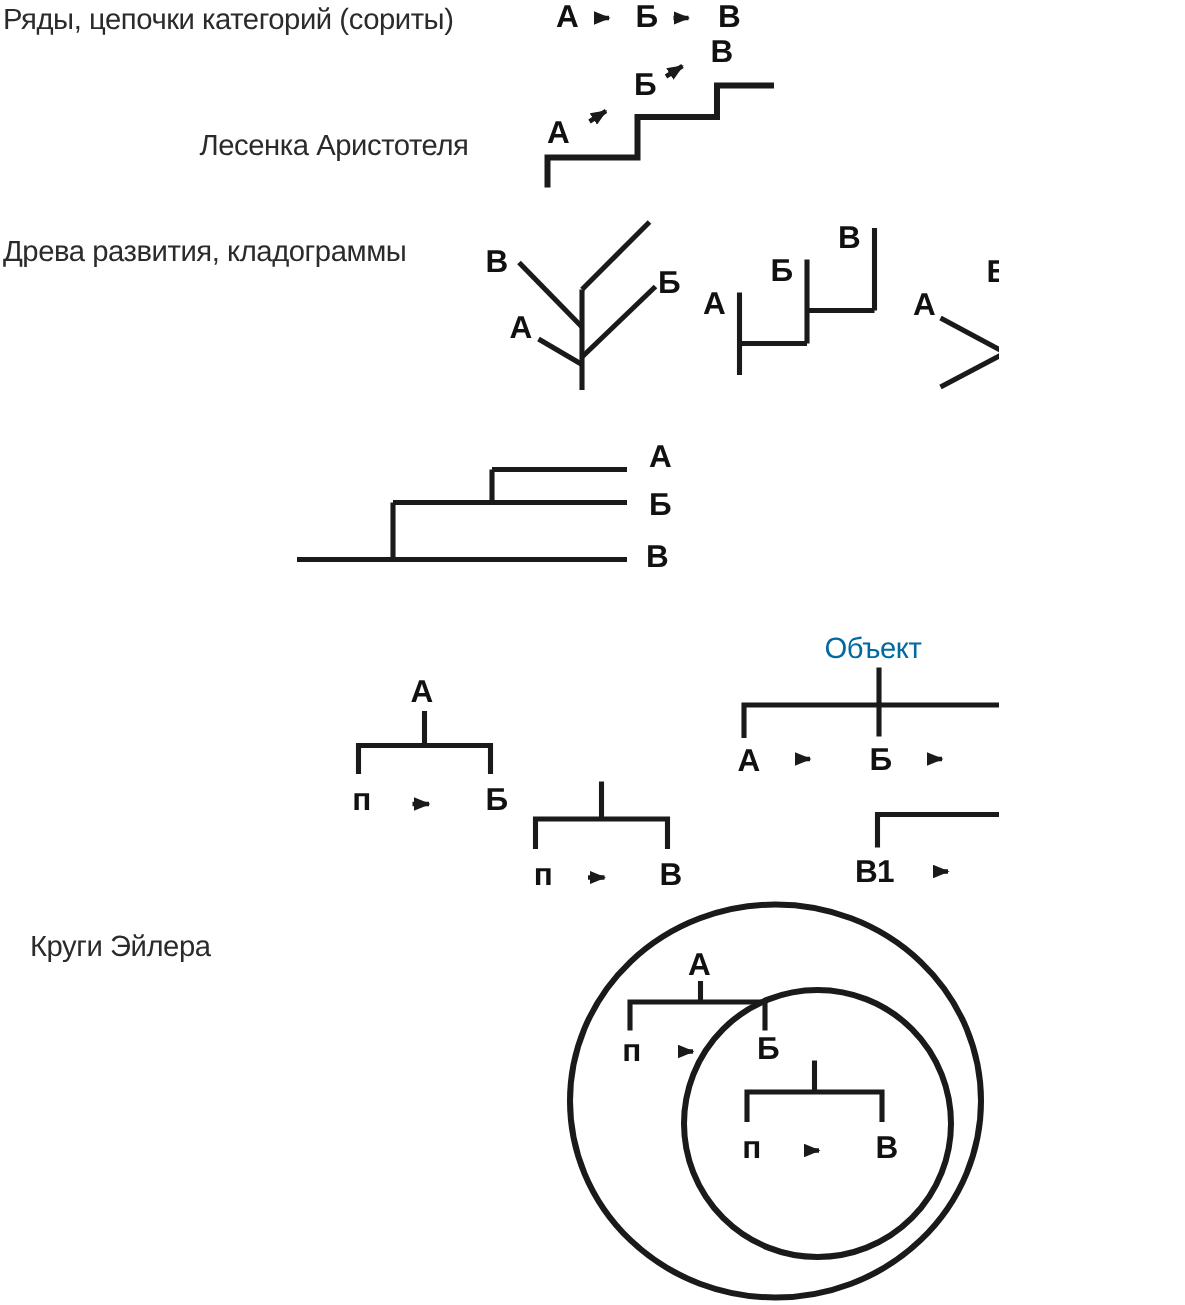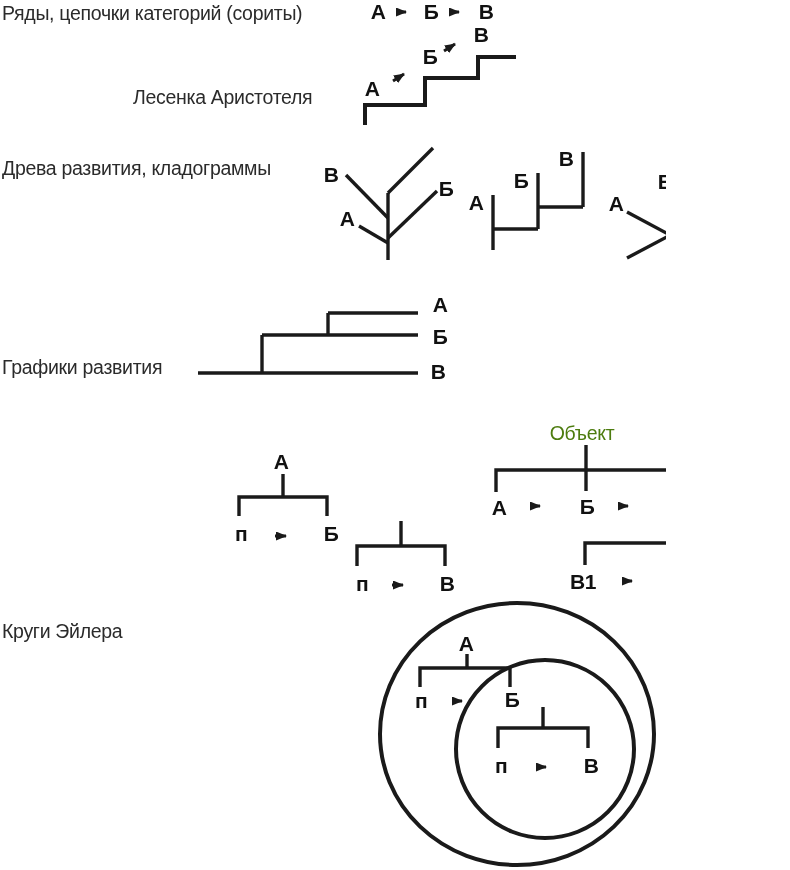--- a/index.html
+++ b/index.html
@@ -10,21 +10,21 @@
   .art { position:absolute; left:0; top:0; width:790px; height:870px; }
   .lbl {
     position:absolute; font-size:19.5px; line-height:22px; color:#2b2b2b;
     white-space:nowrap; letter-spacing:-0.3px;
   }
   .gl {
     position:absolute; transform:translate(-50%,-50%);
     font-weight:700; font-size:21px; color:#111; white-space:nowrap;
     letter-spacing:-0.5px;
   }
-  .gl.rg { font-weight:400; font-size:19.5px; color:#4d7c0f; letter-spacing:-0.3px; }
+  .gl.rg { font-weight:400; font-size:19.5px; color:#0369a1; letter-spacing:-0.3px; }
 </style>
 </head>
 <body>
 
 <div class="page">
 
   <svg class="art" viewBox="0 0 790 870">
     <defs>
       <marker id="ah" viewBox="0 0 11 9" refX="10" refY="4.5" markerWidth="11" markerHeight="9" orient="auto" markerUnits="userSpaceOnUse">
         <path d="M0,0 L11,4.5 L0,9 Z" fill="#1a1a1a"></path>
@@ -108,22 +108,21 @@
     <g stroke="#1a1a1a" stroke-width="3.4" fill="none">
       <line x1="543" y1="707" x2="543" y2="727"></line>
       <path d="M498,748 L498,728 L588,728 L588,748"></path>
       <line x1="537" y1="767" x2="546" y2="767" stroke-width="3" marker-end="url(#ah)"></line>
     </g>
   </svg>
 
   <span class="lbl" style="left:2px; top:2px">Ряды, цепочки категорий (сориты)</span>
   <span class="lbl" style="left:133px; top:86px">Лесенка Аристотеля</span>
   <span class="lbl" style="left:2px; top:157px">Древа развития, кладограммы</span>
-  <span class="lbl" style="left:2px; top:356px">Графики развития</span>
-  <span class="lbl" style="left:2px; top:620px">Круги Эйлера</span>
+  <span class="lbl" style="left:20px; top:620px">Круги Эйлера</span>
 
   <span class="gl" style="left:378px; top:12px">А</span>
   <span class="gl" style="left:431px; top:12px">Б</span>
   <span class="gl" style="left:486px; top:12px">В</span>
 
   <span class="gl" style="left:372px; top:89px">А</span>
   <span class="gl" style="left:430px; top:57px">Б</span>
   <span class="gl" style="left:481px; top:35px">В</span>
 
   <span class="gl" style="left:331px; top:175px">В</span>

